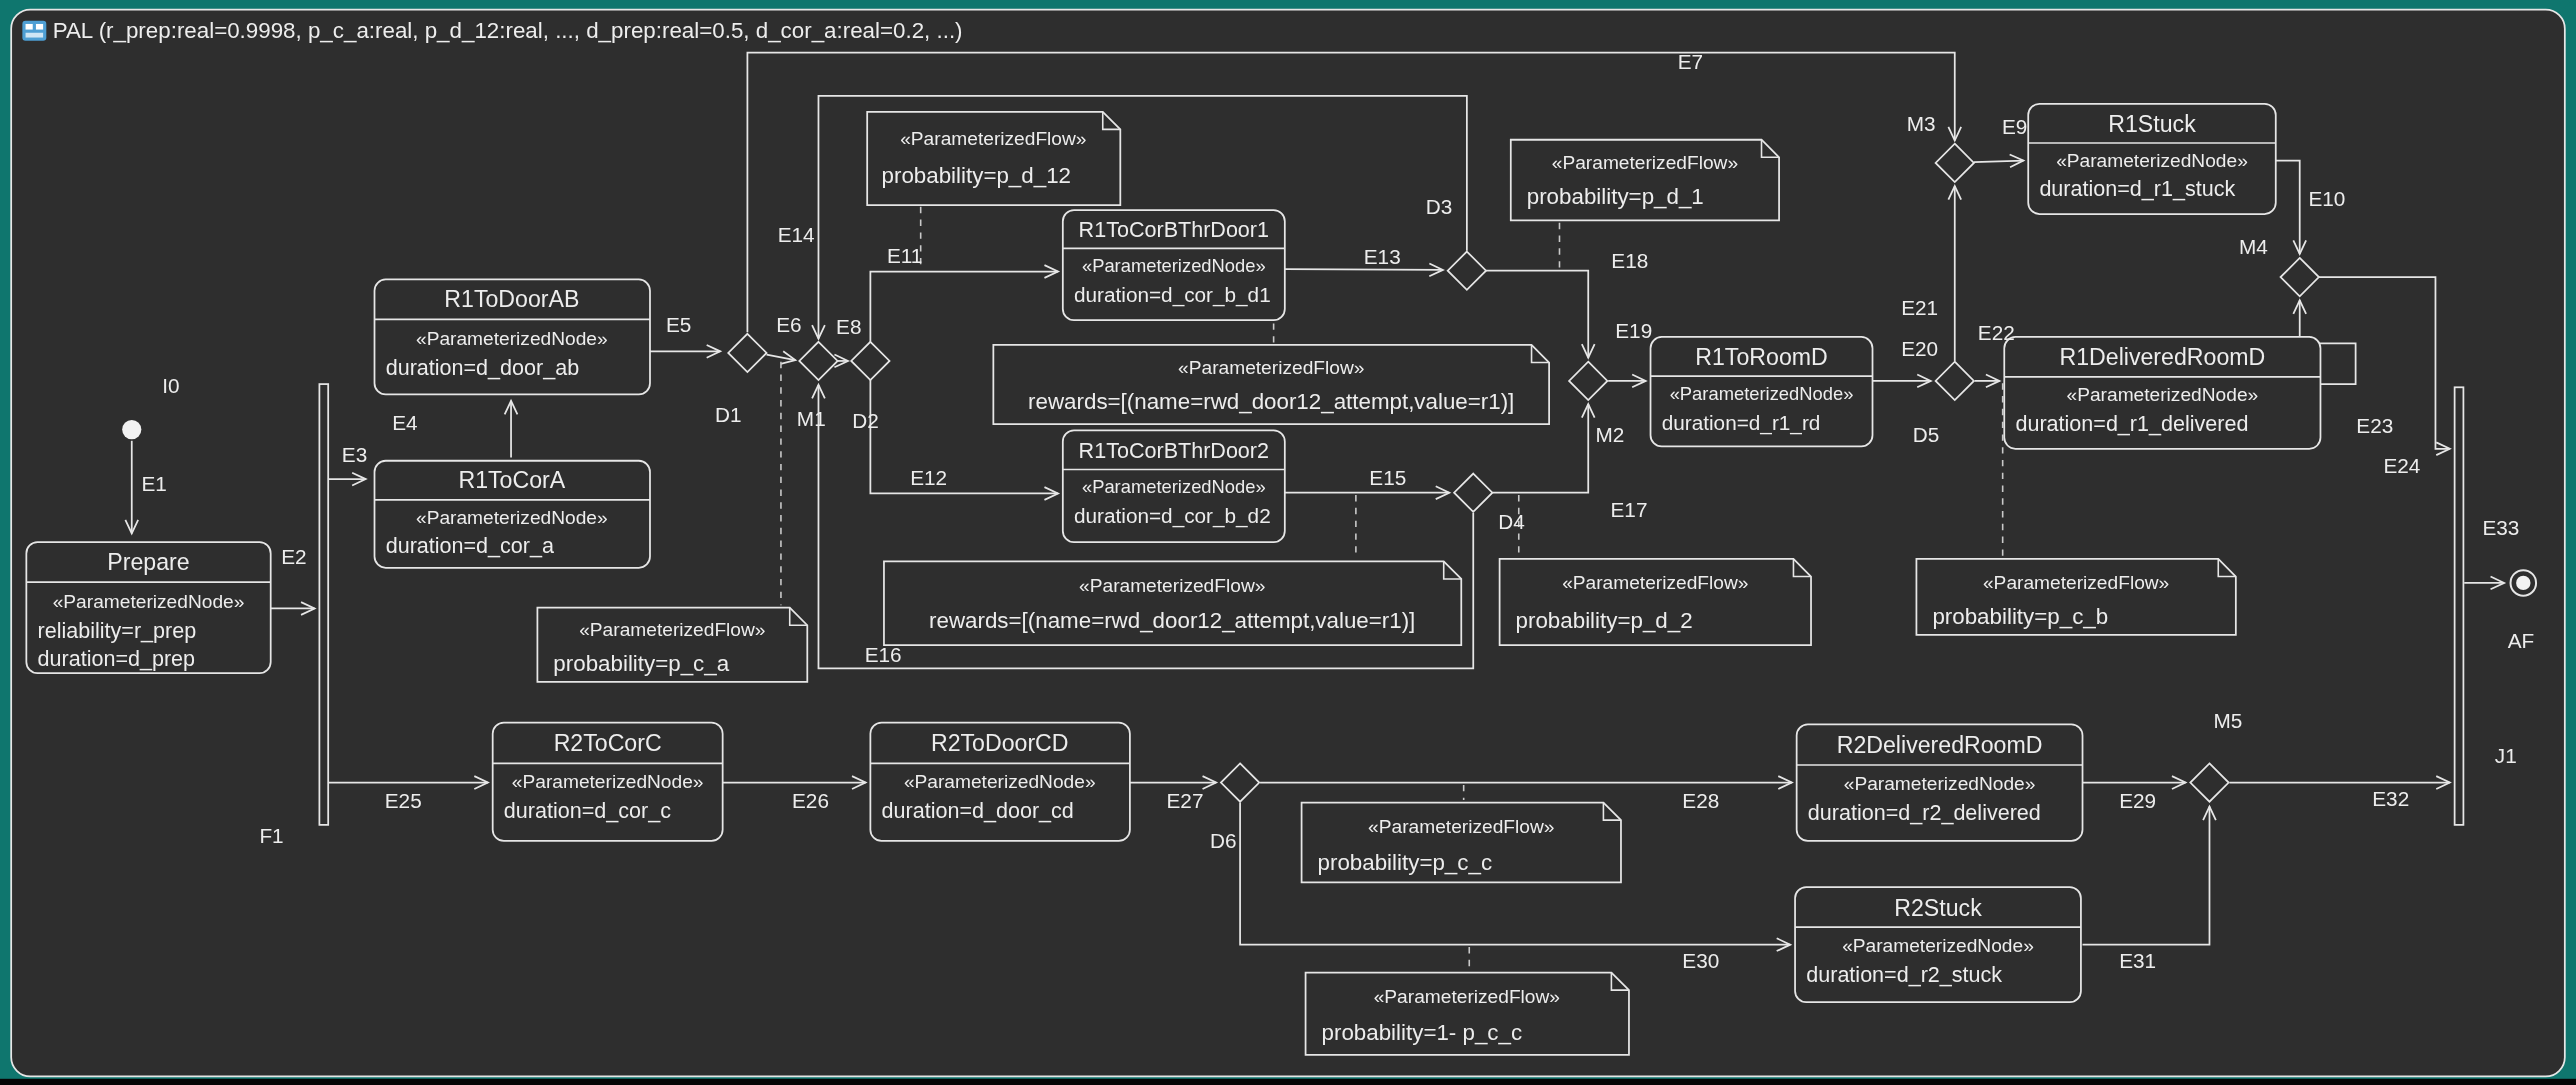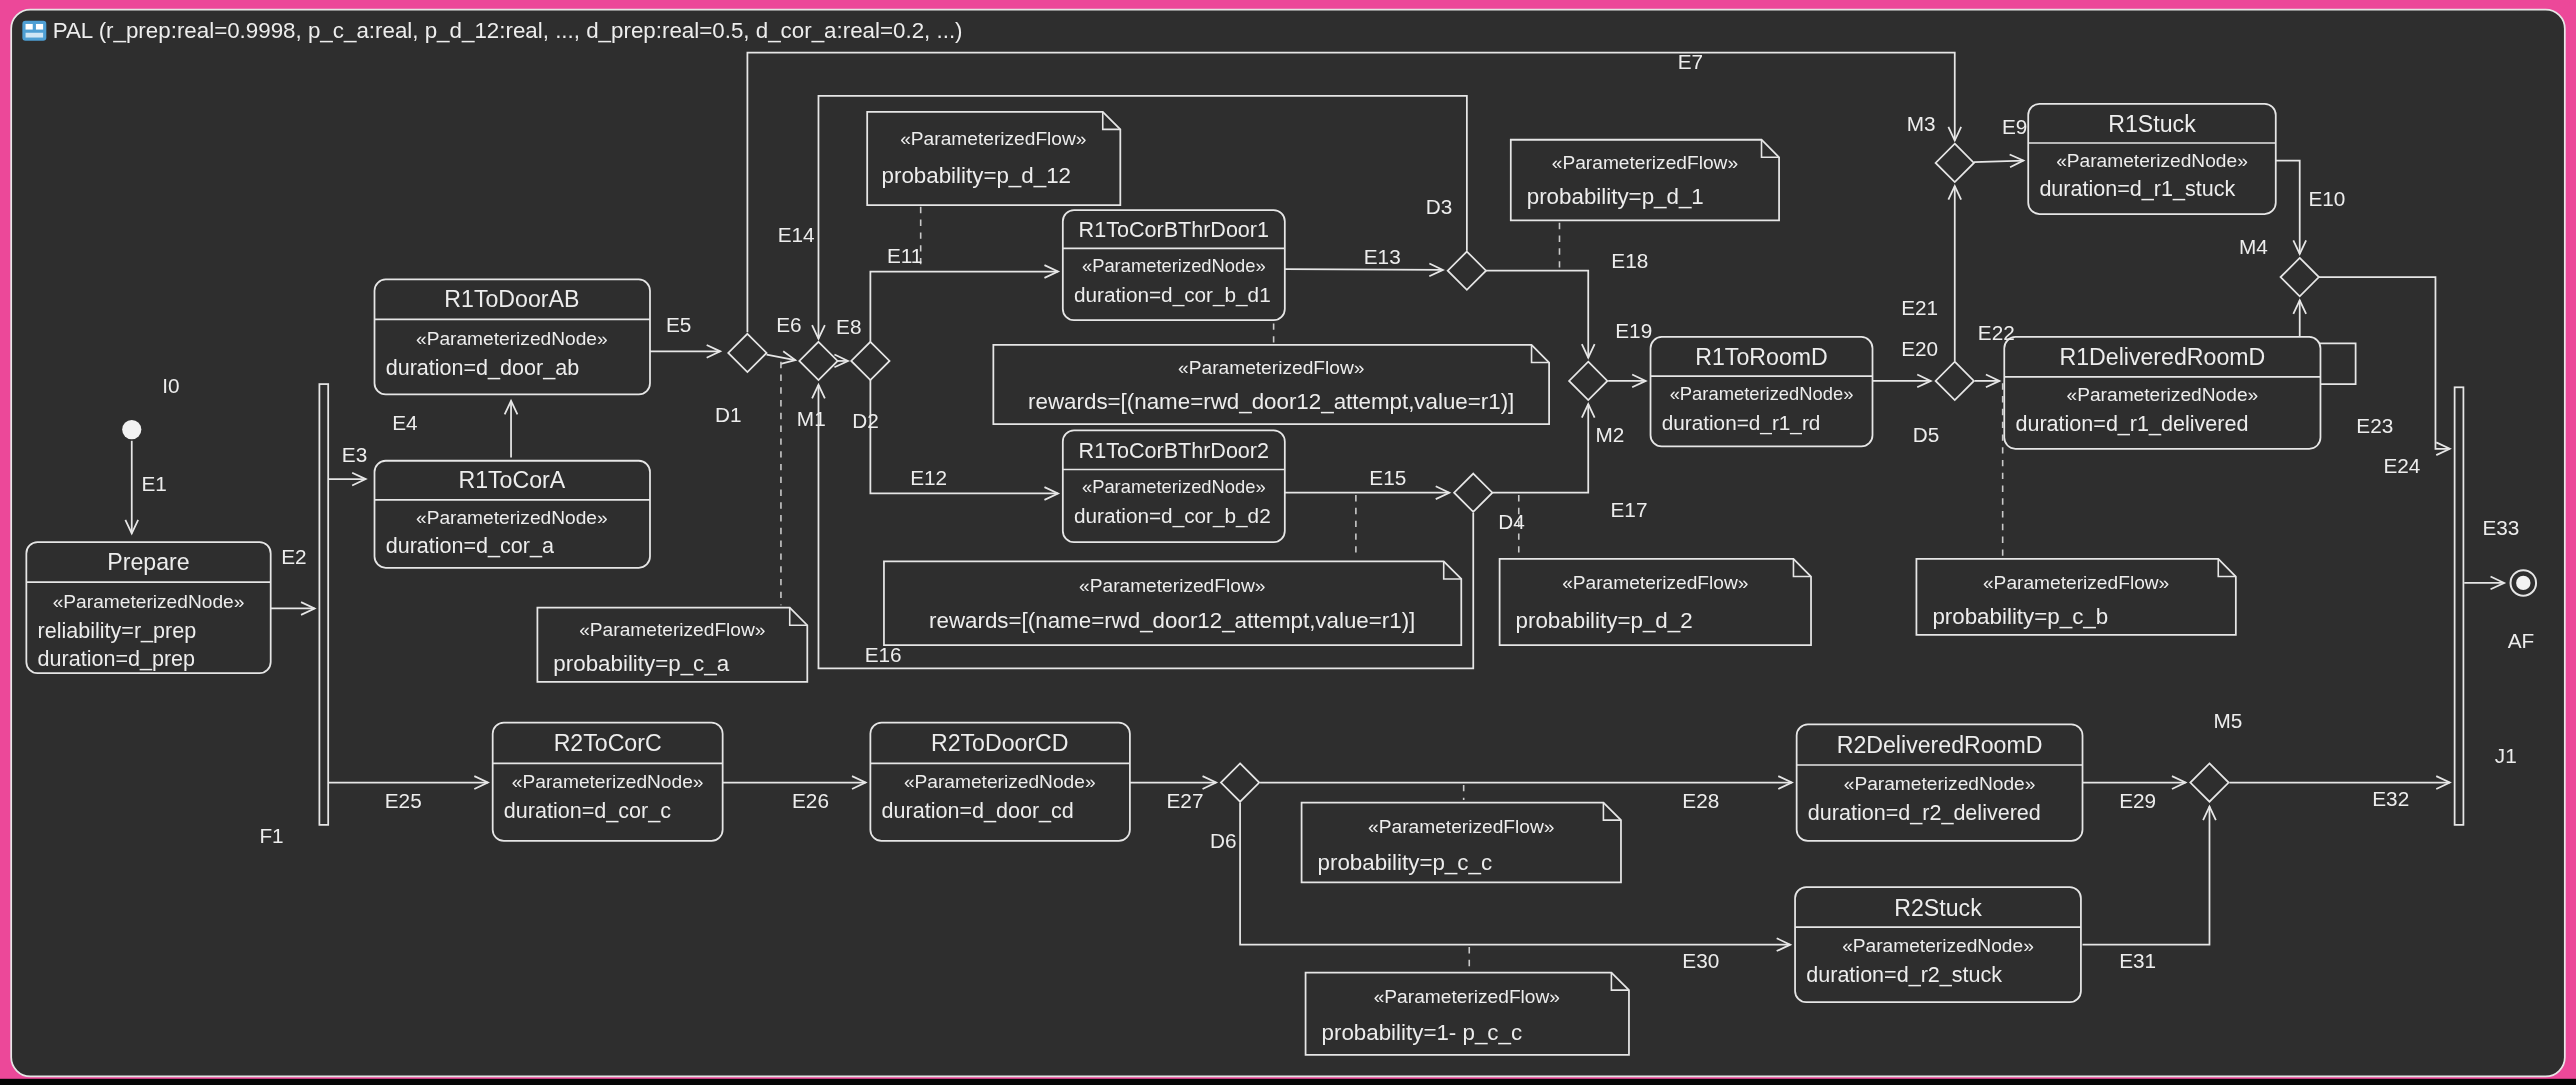--- a/index.html
+++ b/index.html
@@ -1,16 +1,16 @@
 <!DOCTYPE html>
 <html style="font-size:12.8px"><head>
 <meta charset="utf-8">
 <style>
   html,body{margin:0;padding:0;background:#292929;}
-  #canvas{position:relative;width:2576px;height:1086px;background:#ec4899;overflow:hidden;}
+  #canvas{position:relative;width:2576px;height:1086px;background:#0f766e;overflow:hidden;}
   svg{position:absolute;left:0;top:0;}
   text{fill:#ededed;font-family:"Liberation Sans",sans-serif;}
   .ln{stroke:#e6e6e6;stroke-width:2.2;fill:none;}
   .thin{stroke:#e6e6e6;stroke-width:2;fill:none;}
   .dash{stroke:#c9c9c9;stroke-width:2;fill:none;stroke-dasharray:8 8;}
   .shape{fill:#2e2e2e;stroke:#e6e6e6;stroke-width:2.2;}
   .fillw{fill:#f2f2f2;stroke:none;}
   .ttl{font-size:29px;text-anchor:middle;}
   .st{font-size:24px;text-anchor:middle;}
   .at{font-size:27px;}

